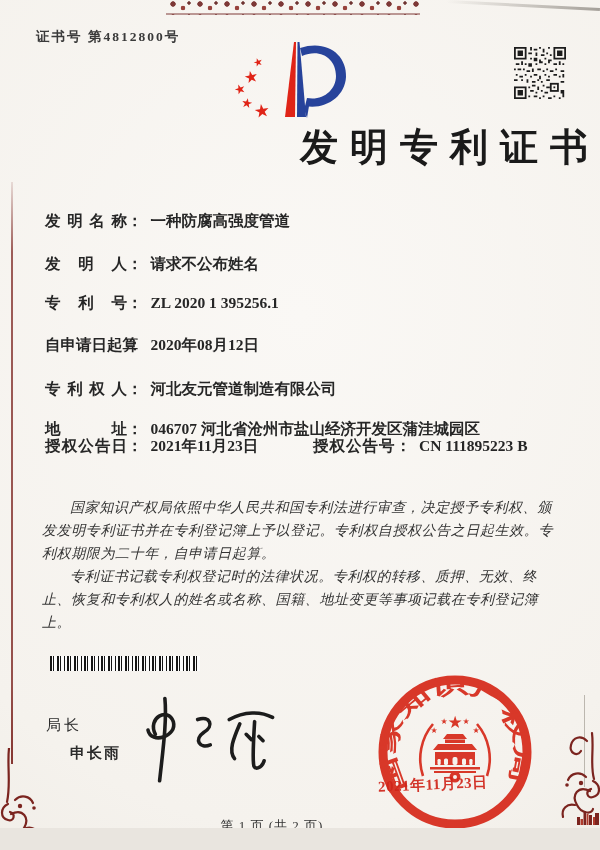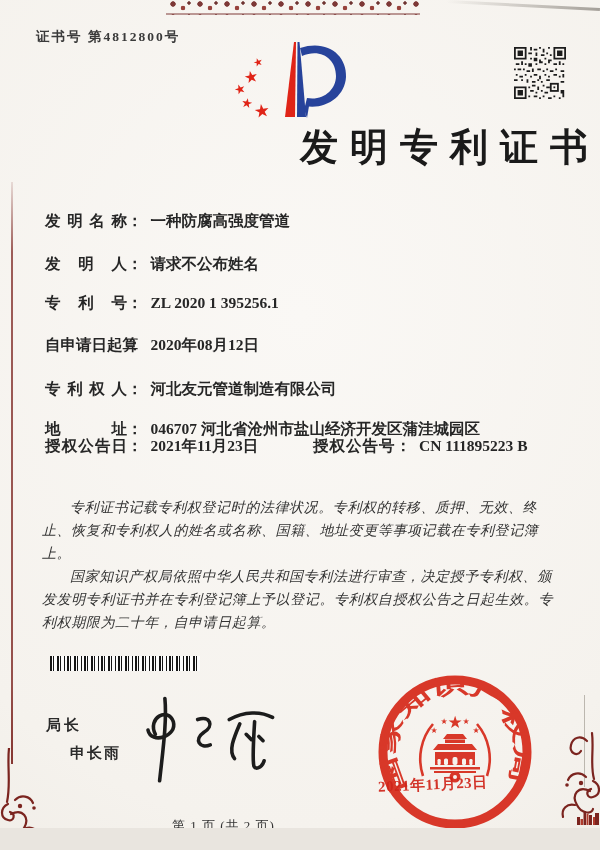--- a/index.html
+++ b/index.html
@@ -73,31 +73,31 @@
   }
   .body-text p{margin:0;text-indent:2em;}
   
   .barcode{
     position:absolute;left:50px;top:656px;width:150px;height:15px;
     background:repeating-linear-gradient(90deg,
       #161616 0 2px, #fdfdfd 2px 3px, #161616 3px 4px, #fdfdfd 4px 7px,
       #161616 7px 9px, #fdfdfd 9px 10px, #161616 10px 11px, #fdfdfd 11px 14px,
       #161616 14px 15px, #fdfdfd 15px 17px);
   }
-  .signer-title{position:absolute;left:46px;top:716px;font-size:15px;font-weight:700;letter-spacing:3px;color:#2b2b2b;}
+  .signer-title{position:absolute;left:46px;top:716px;font-size:15px;font-weight:400;letter-spacing:3px;color:#2b2b2b;}
   .signer-name{position:absolute;left:46px;top:744px;font-size:15px;font-weight:600;letter-spacing:2px;color:#2b2b2b;margin-left:24px;}
   .signature{position:absolute;left:120px;top:690px;width:170px;height:95px;}
   .seal{position:absolute;left:375px;top:672px;width:160px;height:160px;}
   .seal-date{
     position:absolute;left:378px;top:774px;width:170px;
     font-size:15px;font-weight:700;letter-spacing:.5px;color:#d0251a;
     transform:rotate(-2.5deg);opacity:.92;white-space:nowrap;
   }
   .page-footer{
-    position:absolute;left:172px;top:817px;width:200px;
+    position:absolute;left:172px;top:817px;width:200px;text-align:center;
     font-size:13px;letter-spacing:1px;color:#333;
   }
 </style>
 </head>
 <body>
 
 <div class="page">
 
   <div class="top-ornament"></div>
   <div class="top-gray-line"></div>
@@ -216,22 +216,22 @@
     <span class="lbl">地址</span><span class="col">：</span><span class="val">046707 河北省沧州市盐山经济开发区蒲洼城园区</span>
   </div>
   <div class="row" style="top:436px">
     <span class="lbl">授权公告日</span><span class="col">：</span><span class="val">2021年11月23日</span>
     <span class="grant2">
       <span class="lbl5">授权公告号</span><span class="col">：</span><span class="val">CN 111895223 B</span>
     </span>
   </div>
 
   <div class="body-text">
+    <p>国家知识产权局依照中华人民共和国专利法进行审查，决定授予专利权、颁发发明专利证书并在专利登记簿上予以登记。专利权自授权公告之日起生效。专利权期限为二十年，自申请日起算。</p>
     <p>专利证书记载专利权登记时的法律状况。专利权的转移、质押、无效、终止、恢复和专利权人的姓名或名称、国籍、地址变更等事项记载在专利登记簿上。</p>
-    <p>国家知识产权局依照中华人民共和国专利法进行审查，决定授予专利权、颁发发明专利证书并在专利登记簿上予以登记。专利权自授权公告之日起生效。专利权期限为二十年，自申请日起算。</p>
   </div>
 
   <div class="barcode"></div>
   <div class="signer-title">局长</div>
   <div class="signer-name">申长雨</div>
 
   <svg class="signature" viewBox="0 0 150 90">
     <g stroke="#1c1c1c" stroke-width="3.4" fill="none" stroke-linecap="round" stroke-linejoin="round">
       <path d="M28,42 C20,26 40,16 45,30 C49,44 24,52 21,38"></path>
       <path d="M37,8 C39,30 35,58 32,86"></path>

